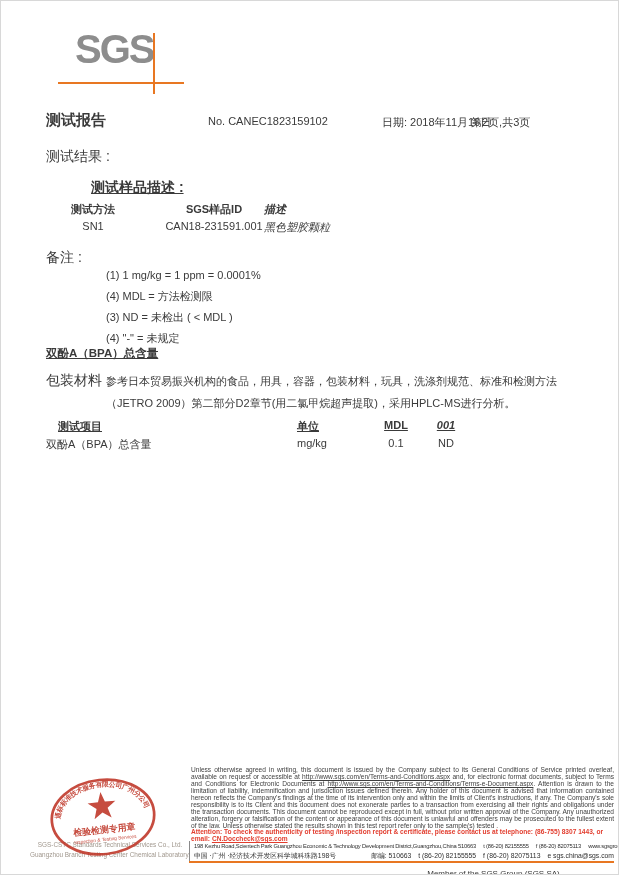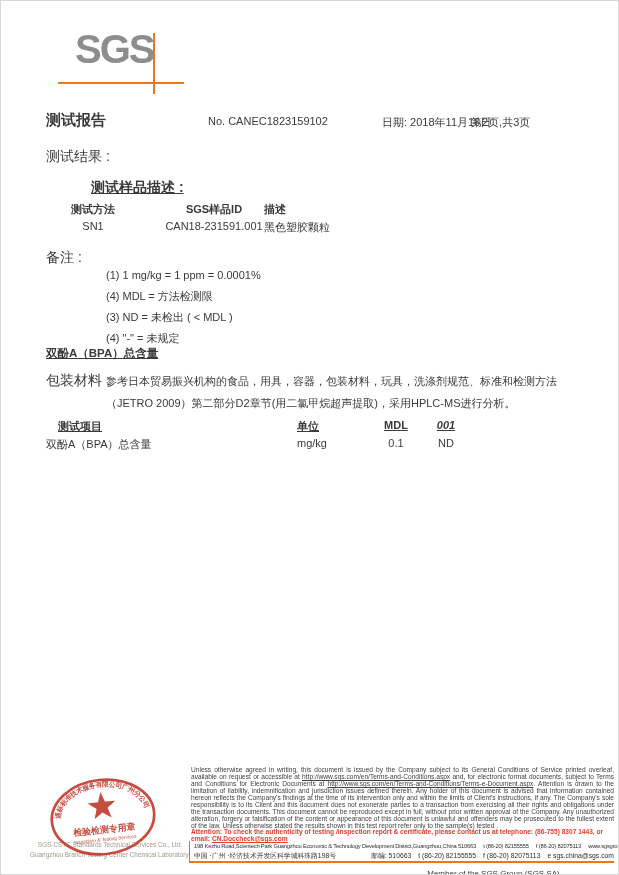--- a/index.html
+++ b/index.html
@@ -24,21 +24,21 @@
   .sample-desc-label { left:45px; top:178px; font-weight:bold; text-decoration:underline;margin-left:45px; }
   .notes-label { left:45px; top:248px; }
   .bpa-heading { left:45px; top:345px; font-weight:bold; text-decoration:underline; font-size:11.5px; }
   .method-label { left:45px; top:371px; }
   .method-text { position:absolute; left:105px; top:370px; width:494px; font-size:11px; line-height:21.5px; }
   
   .st-cell { position:absolute; font-size:11px; }
   .st-h { font-weight:bold; }
   .st-c1 { left:52px;  width:80px;  text-align:center; }
   .st-c2 { left:140px; width:146px; text-align:center; }
-  .st-c3 { left:263px; }
+  .st-c3 { left:263px;font-style:italic; }
   .st-row-h { top:201px; } .st-row-v { top:219px; }
   
   .notes { position:absolute; left:105px; top:264px; font-size:11px; line-height:21px; }
   
   .rt-cell { position:absolute; font-size:11px; }
   .rt-h { font-weight:bold; text-decoration:underline; }
   .rt-item-h { left:57px; } .rt-item-v { left:45px; }
   .rt-unit { left:296px; width:50px; text-align:left; }
   .rt-mdl  { left:373px; width:44px; text-align:center; }
   .rt-001  { left:423px; width:44px; text-align:center; }

